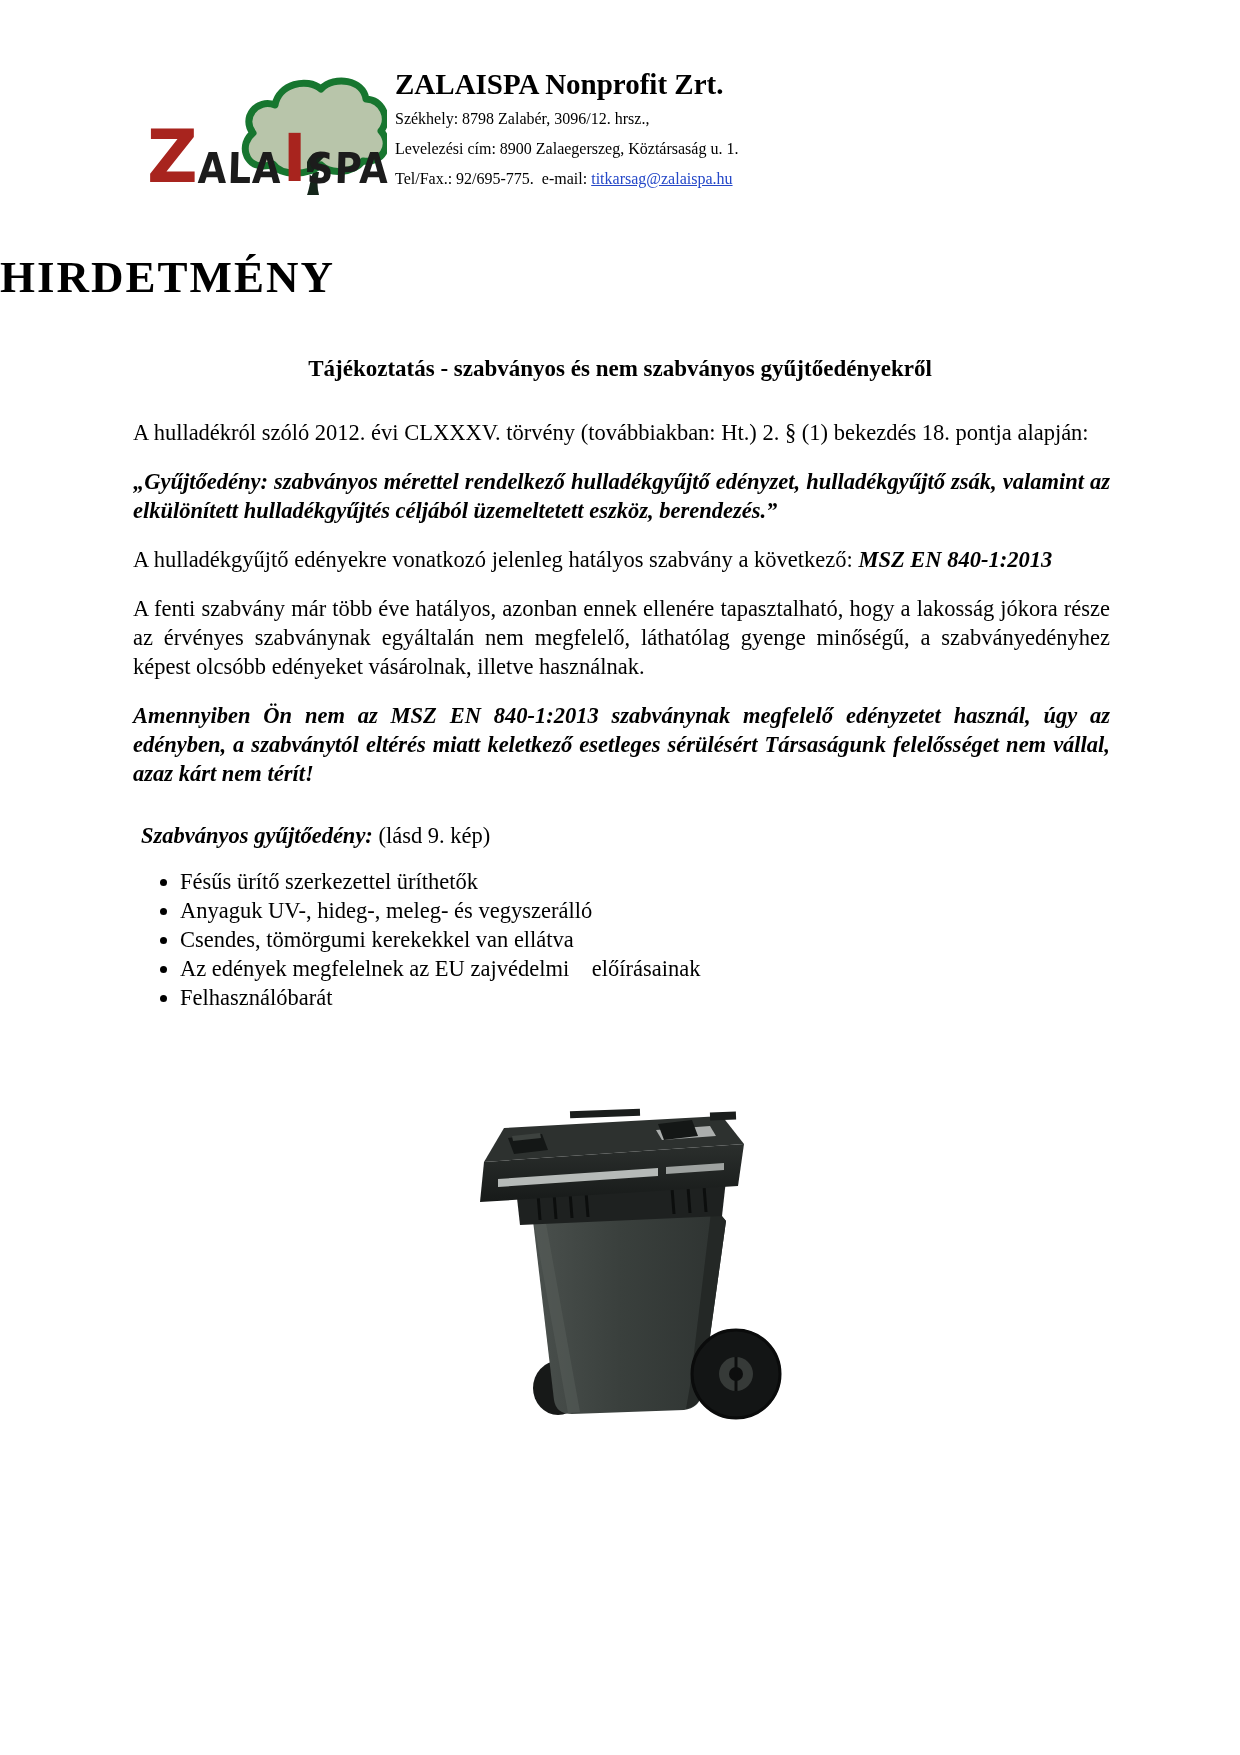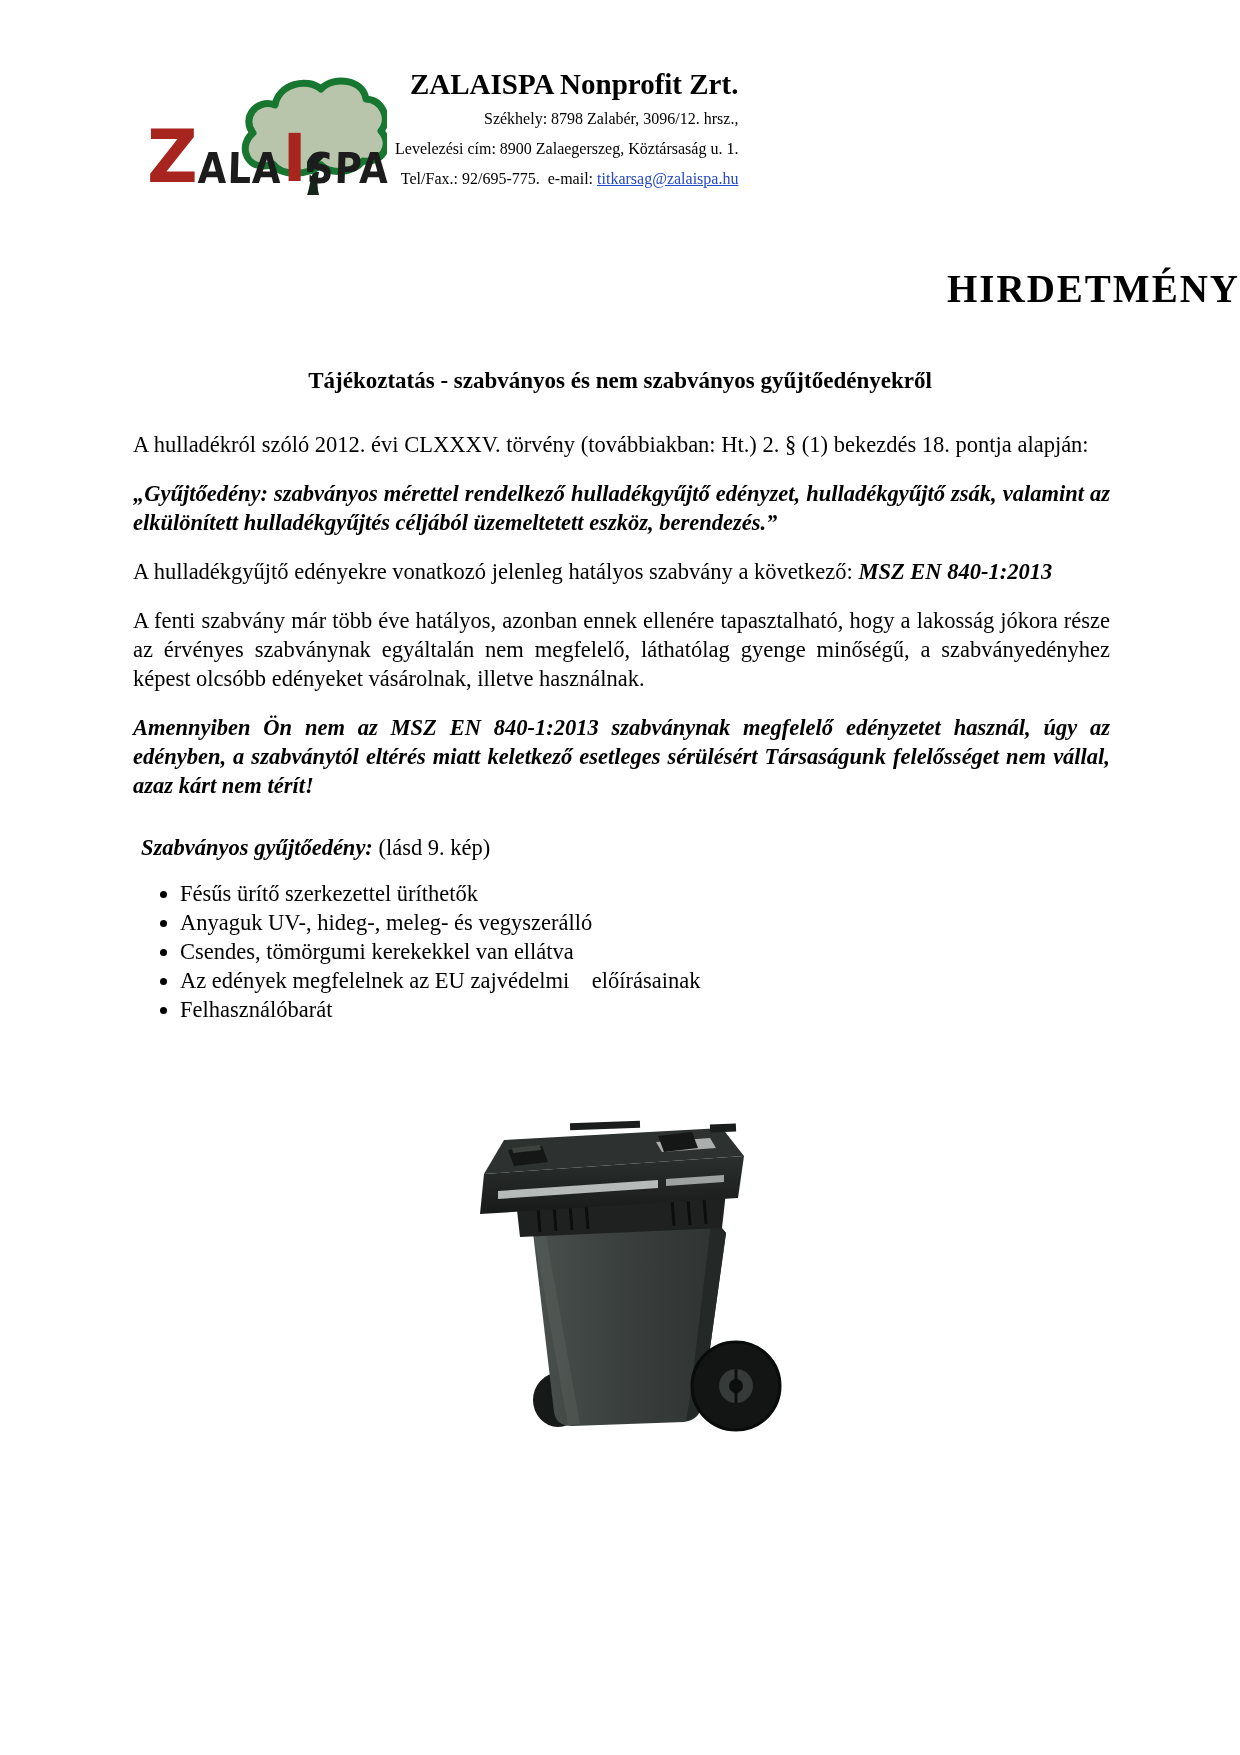--- a/index.html
+++ b/index.html
@@ -12,27 +12,27 @@
   .header-row { display:flex; padding:66px 120px 0 133px; }
   .logo-block { position:relative; width:252px; height:160px; flex:0 0 auto; }
   .crown-svg { position:absolute; left:102px; top:8px; }
   .logo-text {
     position:absolute; left:14px; top:56px; display:flex; align-items:baseline;
     font-family:"DejaVu Sans","Liberation Sans",sans-serif; font-weight:700; white-space:nowrap;
   }
   .logo-z    { font-size:70px; line-height:1; transform:scaleY(1.05); }
   .logo-caps { font-size:37px; line-height:1; letter-spacing:1px; transform:scaleY(1.15) skewX(-2deg); }
   .logo-tall { font-size:64px; line-height:1; margin:0 1px; transform:scaleY(1.02); }
-  .head-text { padding-left:10px; padding-top:2px;text-align:right; }
+  .head-text { padding-left:10px; padding-top:2px; }
   .company-name { font-size:29px; font-weight:700; line-height:32px; margin-bottom:4px; }
   .head-line { font-size:16px; line-height:30px; white-space:pre-wrap; }
   .email-link { text-decoration:underline; }
   
   .doc-title {
-    margin-top:40px; text-align:right; font-size:39px; font-weight:700;
+    margin-top:28px; text-align:left; font-size:45px; font-weight:700;
     letter-spacing:2px; line-height:46px;
   }
   .doc-subtitle { margin-top:54px; text-align:center; font-size:23px; font-weight:700; line-height:30px; }
   
   .content { padding:0 130px 0 133px; font-size:22.5px; line-height:29px; }
   .para { margin-top:20px; text-align:justify; }
   .para.first { margin-top:34px; }
   .bold { font-weight:700;font-style:italic; }
   .quote { font-weight:700; font-style:italic; }
   .list-heading { margin-top:33px; padding-left:8px; text-align:left; }

